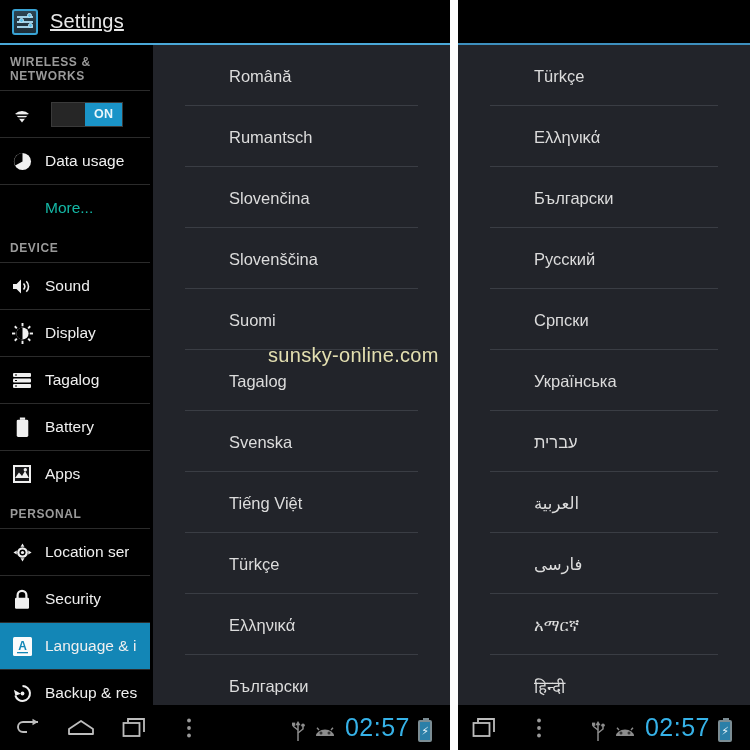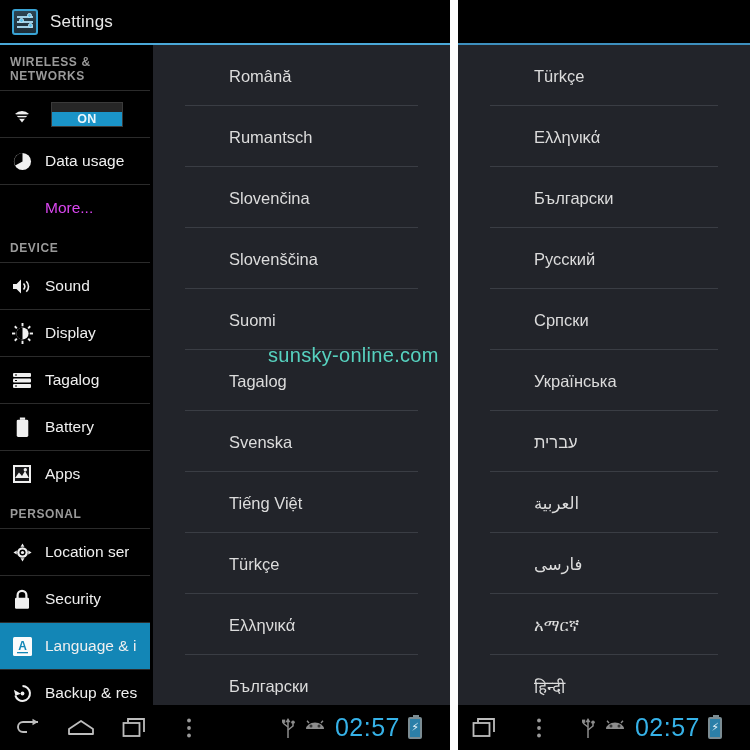--- a/index.html
+++ b/index.html
@@ -22,57 +22,57 @@
   .app-icon { width:26px; height:26px; margin-left:12px; border:2px solid #39a3d4; border-radius:3px;
               background:linear-gradient(180deg,#2d4452 0%,#1d2c36 100%); position:relative; flex:none; }
   .app-icon i { position:absolute; left:3px; height:2px; background:#9fcfe6; display:block; }
   .app-icon i:nth-child(1){ top:5px;  width:16px; }
   .app-icon i:nth-child(2){ top:10px; width:16px; }
   .app-icon i:nth-child(3){ top:15px; width:16px; }
   .app-icon b { position:absolute; width:5px; height:5px; border-radius:50%; background:#5fc0e8; border:1px solid #bfe4f5; }
   .app-icon b:nth-of-type(1){ top:2.5px; left:13px; }
   .app-icon b:nth-of-type(2){ top:7.5px; left:5px; }
   .app-icon b:nth-of-type(3){ top:12.5px; left:14px; }
-  .app-title { color:#e8e8e8; font-size:17px; margin-left:12px; letter-spacing:.2px; }
+  .app-title { color:#e8e8e8; font-size:20px; margin-left:12px; letter-spacing:.2px;text-decoration:underline; }
 
   
   .content { position:absolute; top:45px; bottom:45px; left:0; right:0; display:flex; background:#000; }
 
   
   .sidebar { width:150px; flex:none; background:#000; overflow:hidden; }
   .sb-header { color:#9a9a9a; font-size:12px; font-weight:bold; letter-spacing:.6px;
                padding:10px 10px 7px 10px; line-height:14px; text-transform:uppercase; }
   .sb-sep { height:1px; background:#2b2b2b; }
   .sb-row { height:46px; display:flex; align-items:center; padding-left:10px; position:relative; }
   .sb-row.selected { background:#1386b6; }
   .sb-row .ico { width:24px; height:24px; flex:none; margin-right:11px; display:flex; align-items:center; justify-content:center; }
   .sb-row .lbl { color:#efefef; font-size:15.5px; white-space:nowrap; overflow:hidden; }
-  .sb-row.more .lbl { margin-left:35px; color:#d946ef; }
-  .toggle { width:72px; height:25px; background:#262626; border:1px solid #3a3a3a; display:flex; margin-left:6px;flex-direction:column; }
+  .sb-row.more .lbl { margin-left:35px; color:#14b8a6; }
+  .toggle { width:72px; height:25px; background:#262626; border:1px solid #3a3a3a; display:flex; margin-left:6px; }
   .toggle .knob { flex:1; }
   .toggle .on { flex:1.1; background:#1a94c8; color:#eaf6fb; font-size:12.5px; font-weight:bold;
                 display:flex; align-items:center; justify-content:center; letter-spacing:.4px; }
 
   
   .listpanel { flex:1; background:#22242a; border-left:3px solid #000; position:relative; overflow:hidden; }
   #shot-right .listpanel { border-left:none; }
   .li { height:61px; position:relative; }
   .li .txt { position:absolute; left:44px; top:50%; transform:translateY(-50%); color:#dcdcdc; font-size:16.5px; white-space:nowrap;margin-left:32px; }
   .li .rule { position:absolute; left:32px; right:32px; bottom:0; height:1px; background:#3a3d44; }
   .li.rtl .txt { direction:rtl; }
 
   
-  .watermark { position:absolute; left:268px; top:344px; z-index:35; color:#5eead4; font-size:20px;
+  .watermark { position:absolute; left:268px; top:344px; z-index:35; color:#fef9c3; font-size:20px;
                letter-spacing:.3px; white-space:nowrap; opacity:.88; }
 
   
   .navbar { position:absolute; bottom:0; left:0; right:0; height:45px; background:#000;
             display:flex; align-items:center; }
   .navbtn { width:54px; height:45px; display:flex; align-items:center; justify-content:center; flex:none; }
-  .sysarea { margin-left:auto; display:flex; align-items:center; padding-right:24px; }
+  .sysarea { margin-left:auto; display:flex; align-items:flex-end; padding-right:14px; }
   .sysicon { margin-right:9px; display:flex; align-items:center; }
   .clock { color:#36b2e8; font-size:25px; letter-spacing:.5px; margin-right:8px; font-weight:400; }
   .batt { width:14px; height:22px; border:2px solid #7b8c93; border-radius:2px; position:relative;
           background:#2b7fa8; margin-right:4px; }
   .batt:before { content:""; position:absolute; top:-4px; left:3px; width:6px; height:3px; background:#7b8c93; }
   .batt span { position:absolute; inset:0; display:flex; align-items:center; justify-content:center;
                color:#e7f4fa; font-size:11px; line-height:1; }
 </style>
 </head>
 <body>

